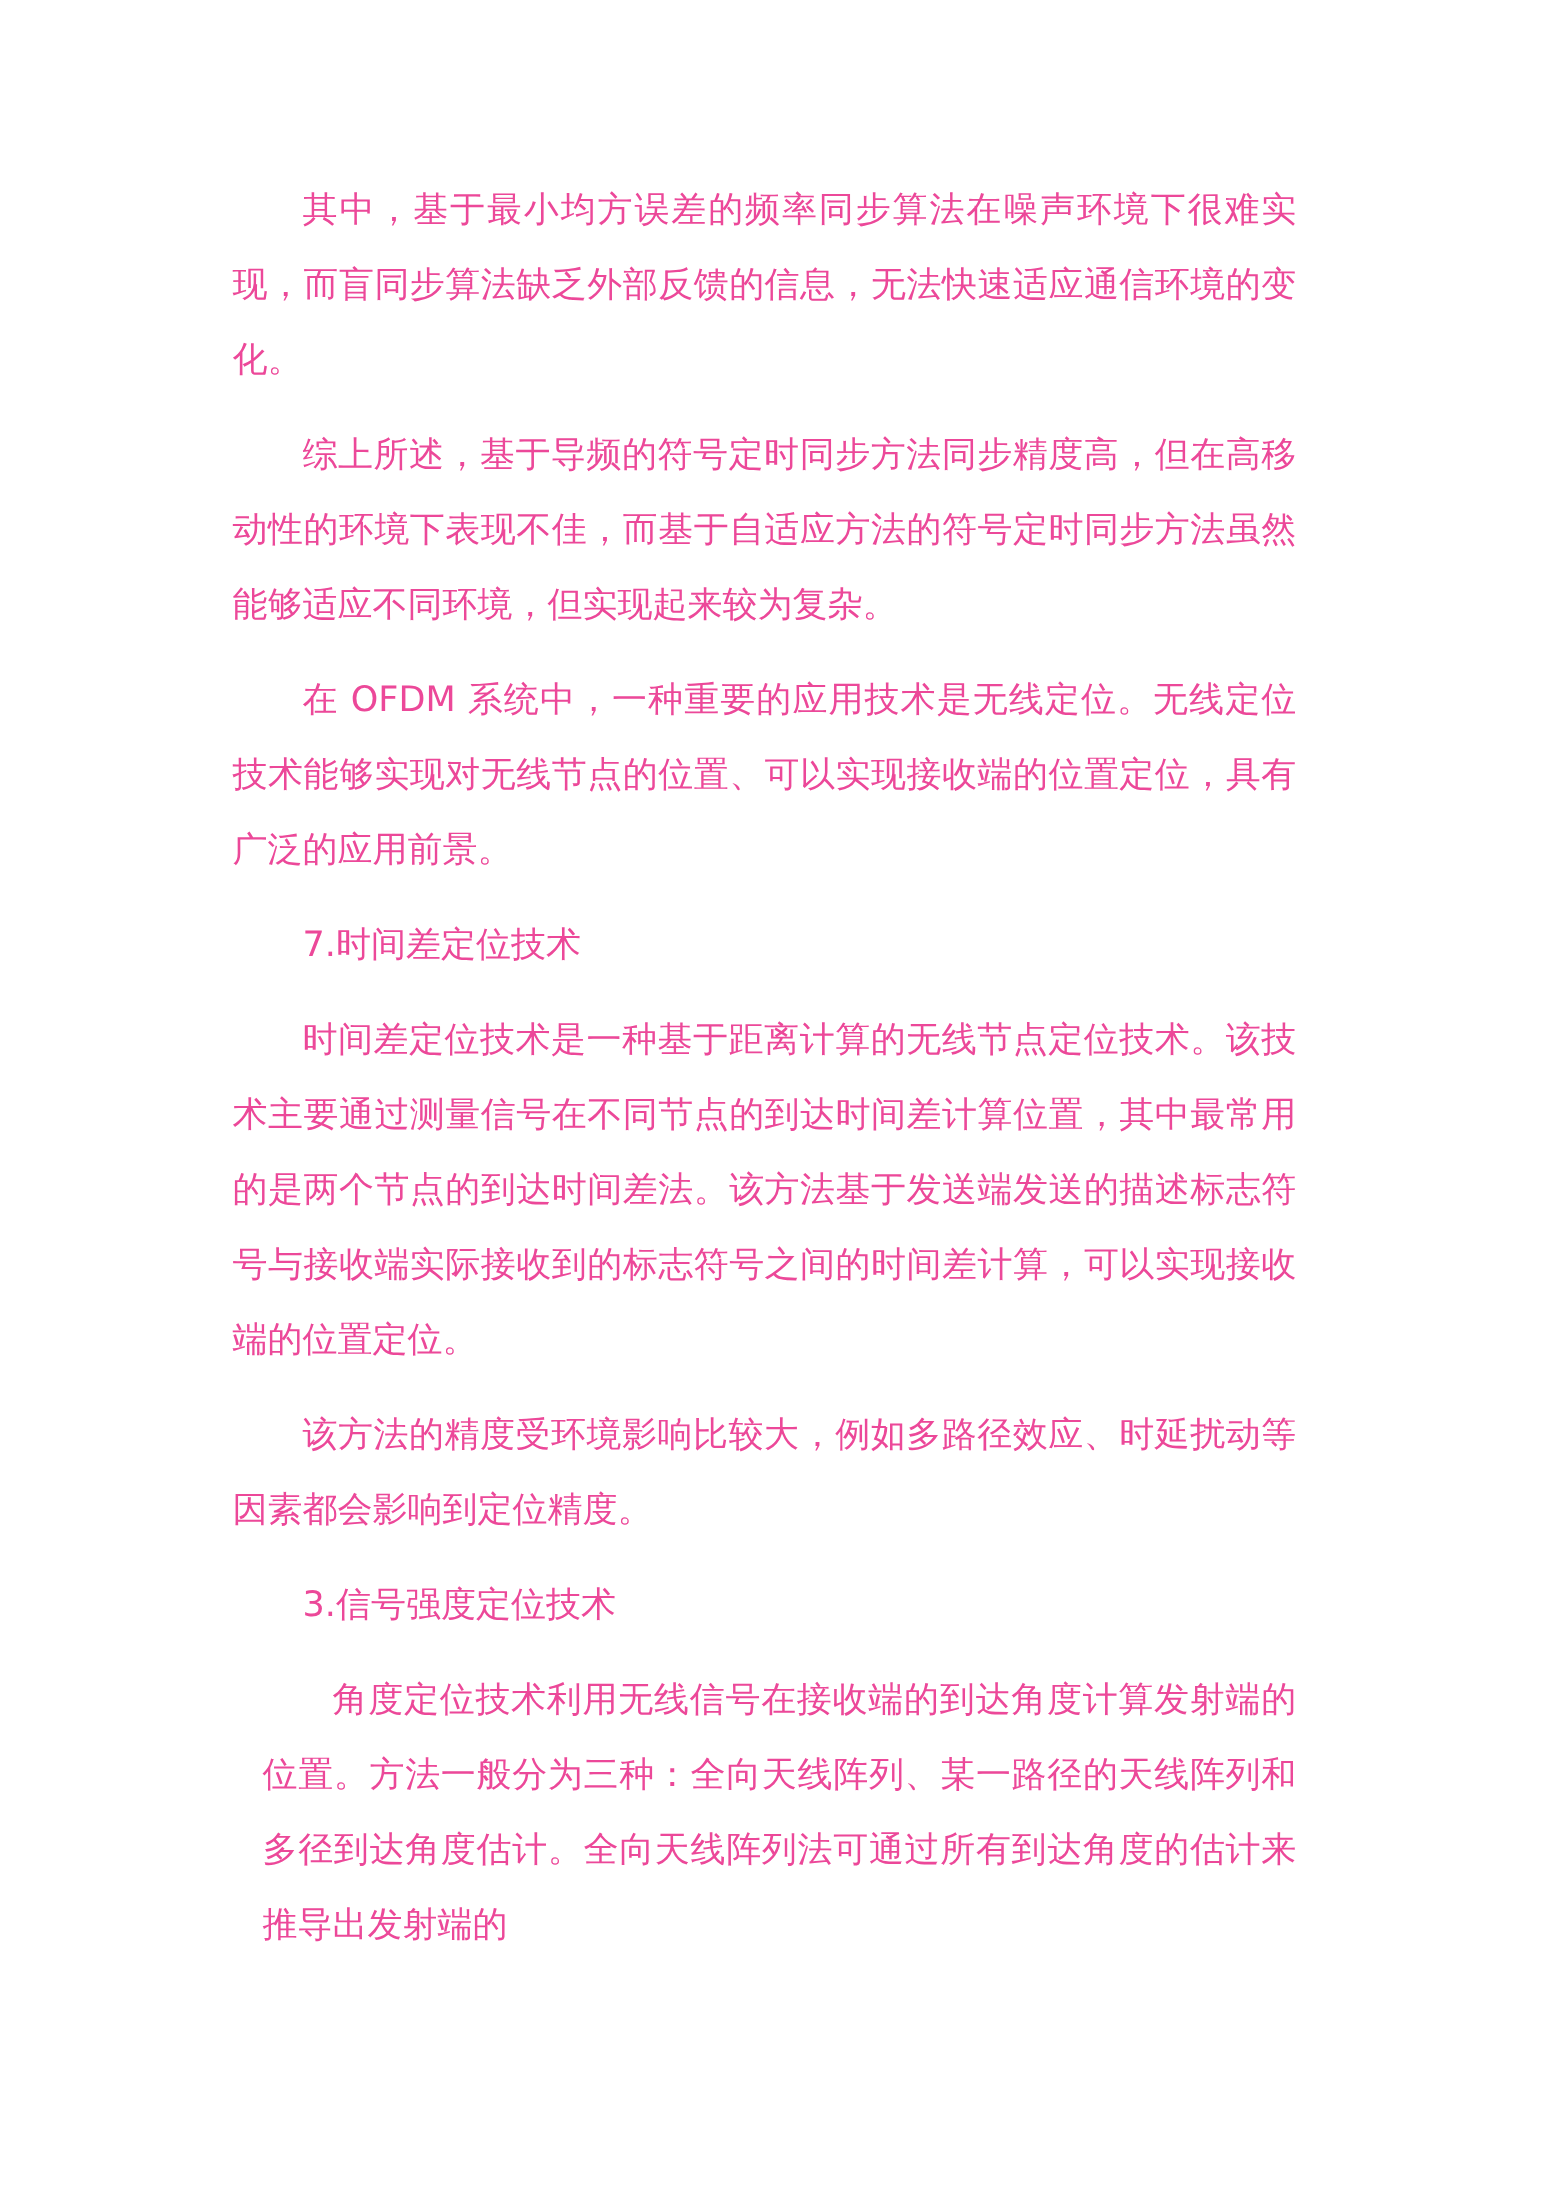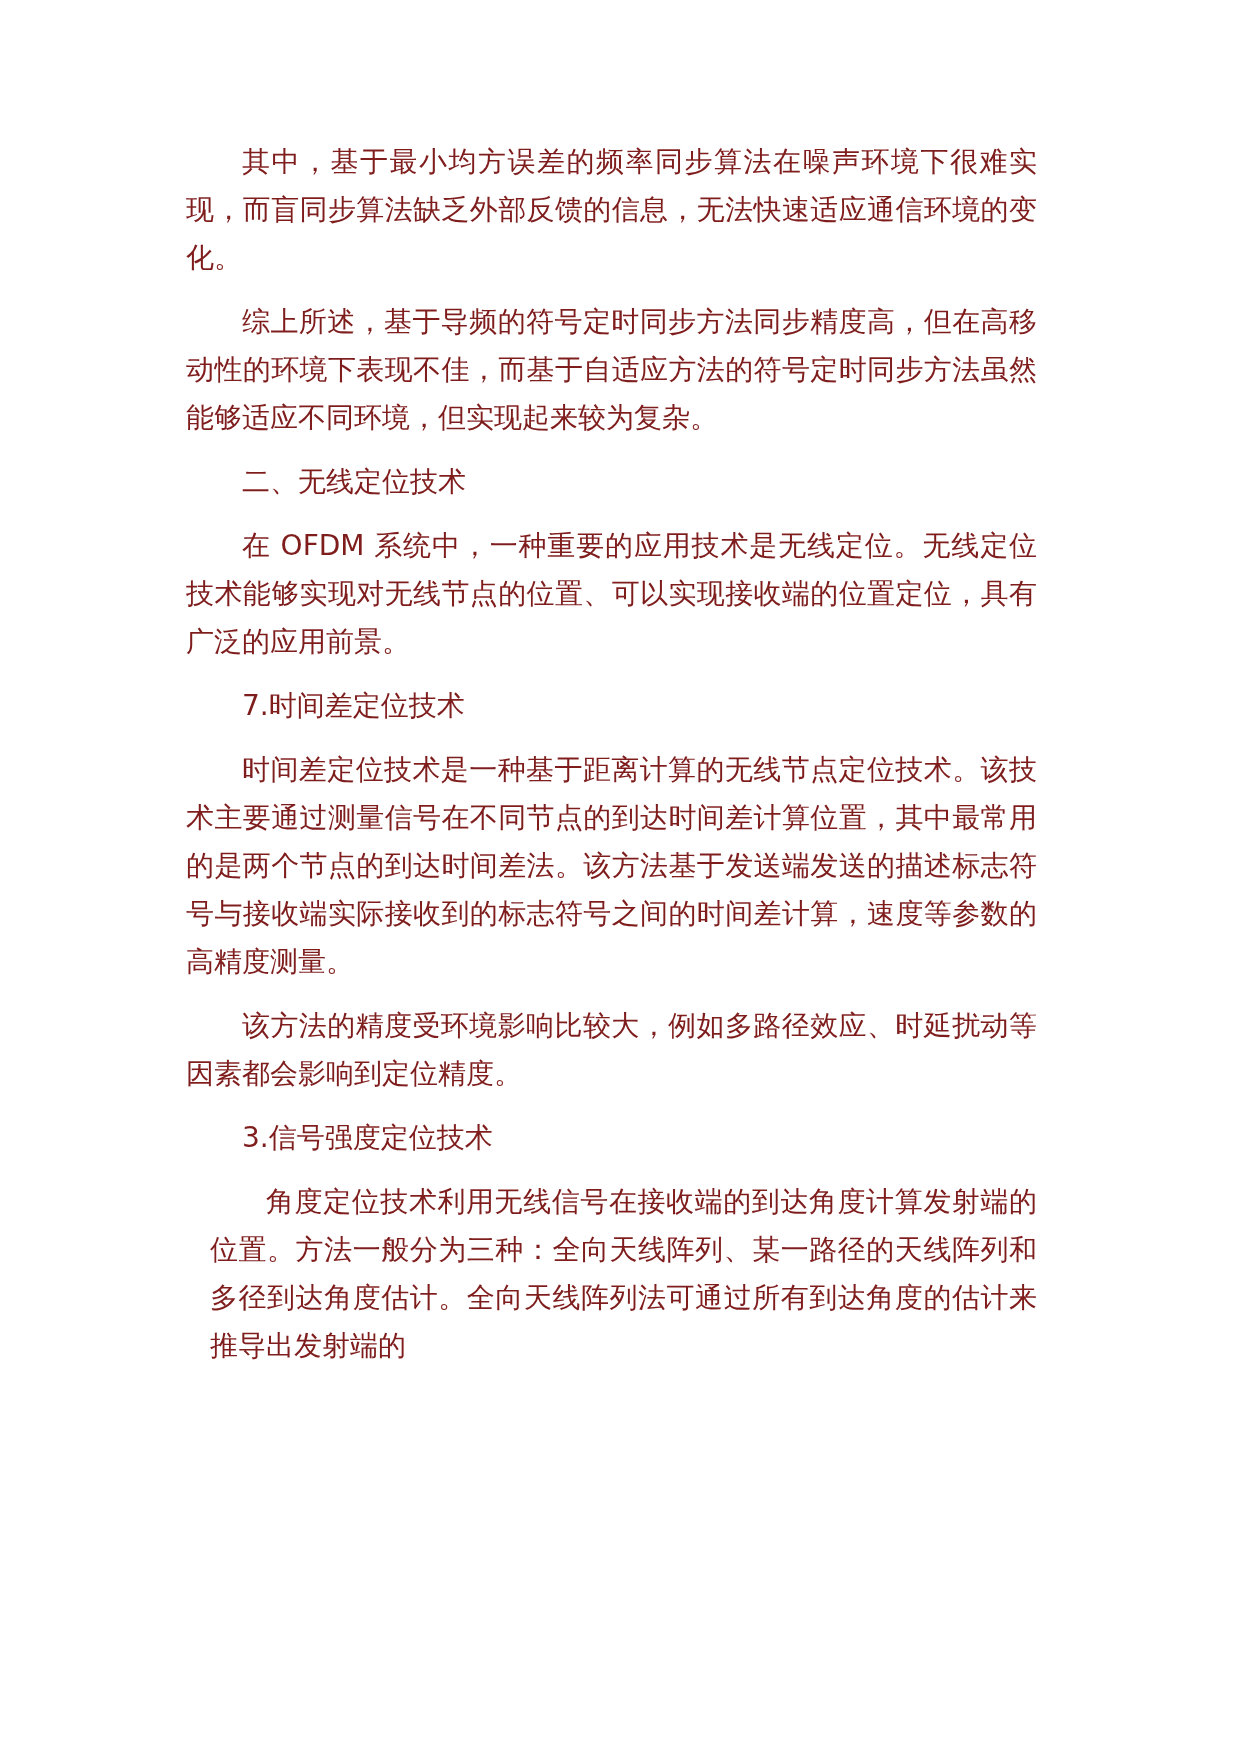--- a/index.html
+++ b/index.html
@@ -14,23 +14,23 @@
     font-family: "DejaVu Sans", "Liberation Sans", sans-serif;
   }
   .page {
     box-sizing: border-box;
     width: 1241px;
     height: 1754px;
     background: #ffffff;
     padding: 138px 204px 0 186px;
   }
   .doc-body {
-    color: #7f1d1d;
+    color: #ec4899;
     font-size: 28px;
-    line-height: 48px;
+    line-height: 60px;
   }
   .para {
     margin: 0 0 16px 0;
     text-indent: 2em;
     text-align: justify;
     text-justify: inter-ideograph;
     word-break: break-all;
   }
   .para.heading {
     text-align: left;
@@ -40,21 +40,20 @@
     margin-left: 24px;
   }
 </style>
 </head>
 <body>
 
 <div class="page">
   <div class="doc-body">
       <p class="para">其中，基于最小均方误差的频率同步算法在噪声环境下很难实现，而盲同步算法缺乏外部反馈的信息，无法快速适应通信环境的变化。</p>
       <p class="para">综上所述，基于导频的符号定时同步方法同步精度高，但在高移动性的环境下表现不佳，而基于自适应方法的符号定时同步方法虽然能够适应不同环境，但实现起来较为复杂。</p>
-      <p class="para heading">二、无线定位技术</p>
       <p class="para">在 OFDM 系统中，一种重要的应用技术是无线定位。无线定位技术能够实现对无线节点的位置、可以实现接收端的位置定位，具有广泛的应用前景。</p>
       <p class="para heading">7.时间差定位技术</p>
-      <p class="para">时间差定位技术是一种基于距离计算的无线节点定位技术。该技术主要通过测量信号在不同节点的到达时间差计算位置，其中最常用的是两个节点的到达时间差法。该方法基于发送端发送的描述标志符号与接收端实际接收到的标志符号之间的时间差计算，速度等参数的高精度测量。</p>
+      <p class="para">时间差定位技术是一种基于距离计算的无线节点定位技术。该技术主要通过测量信号在不同节点的到达时间差计算位置，其中最常用的是两个节点的到达时间差法。该方法基于发送端发送的描述标志符号与接收端实际接收到的标志符号之间的时间差计算，可以实现接收端的位置定位。</p>
       <p class="para">该方法的精度受环境影响比较大，例如多路径效应、时延扰动等因素都会影响到定位精度。</p>
       <p class="para heading">3.信号强度定位技术</p>
       <p class="para">角度定位技术利用无线信号在接收端的到达角度计算发射端的位置。方法一般分为三种：全向天线阵列、某一路径的天线阵列和多径到达角度估计。全向天线阵列法可通过所有到达角度的估计来推导出发射端的</p>
     </div>
 </div>
 
 </body></html>

